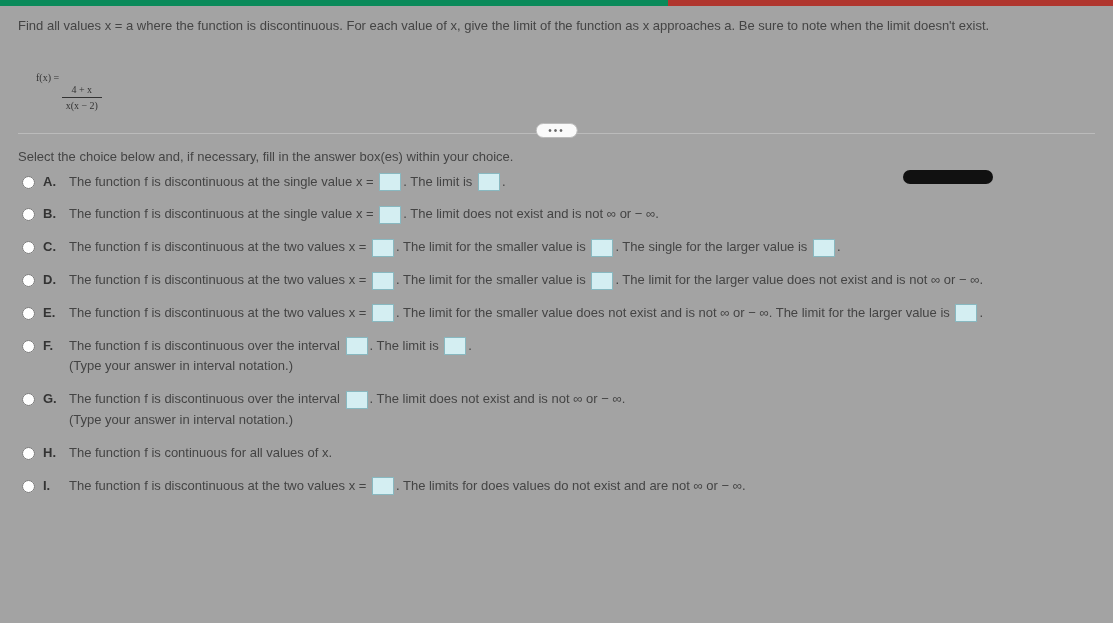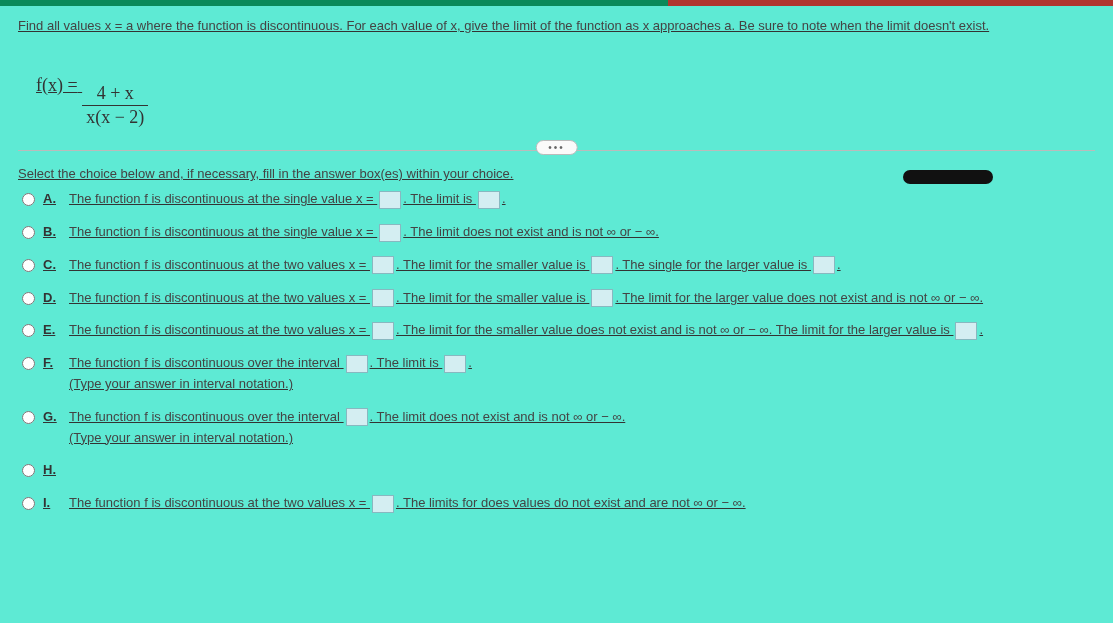--- a/index.html
+++ b/index.html
@@ -6,37 +6,36 @@
 body {
   font-family: Arial, Helvetica, sans-serif;
   font-size: 13px;
   color: #333;
   background: #f5f5f5;
   width: 1113px;
   height: 623px;
   overflow: hidden;
 }
 .page {
-  background: #5eead4;
+  background: #a3a3a3;
   min-height: 623px;
   position: relative;
-  text-decoration: underline;
 }
 .topbar {
   height: 6px;
   background: linear-gradient(to right, #0a8a5a 0%, #0a8a5a 60%, #b0362e 60%, #b0362e 100%);
 }
 .content {
   padding: 10px 18px 0 18px;
 }
 .question-text { color: #444; line-height: 1.5; }
 .formula {
   padding: 10px 0 16px 18px;
   font-family: 'Times New Roman', serif;
-  font-size: 18px;
+  font-size: 10px;
 }
 .frac {
   display: inline-flex;
   flex-direction: column;
   vertical-align: middle;
   text-align: center;
   line-height: 1.1;
 }
 .frac .num { border-bottom: 1px solid #333; padding: 0 4px 2px; margin-top: 38px; }
 .frac .den { padding: 2px 4px 0; }
@@ -183,20 +182,23 @@
         <span class="letter">G.</span>
         <span class="body">
           <span>The function f is discontinuous over the interval </span><span class="answer-box"></span><span>. The limit does not exist and is not ∞ or − ∞.</span>
           <span class="subnote">(Type your answer in interval notation.)</span>
         </span>
       </label>
 
       <label class="choice">
         <input type="radio" name="ans" style="">
         <span class="letter">H.</span>
+        <span class="body">
+          <span>The function f is continuous for all values of x.</span>
+        </span>
       </label>
 
       <label class="choice">
         <input type="radio" name="ans" style="">
         <span class="letter">I.</span>
         <span class="body">
           <span>The function f is discontinuous at the two values x = </span><span class="answer-box"></span><span>. The limits for does values do not exist and are not ∞ or − ∞.</span>
         </span>
       </label>
 

